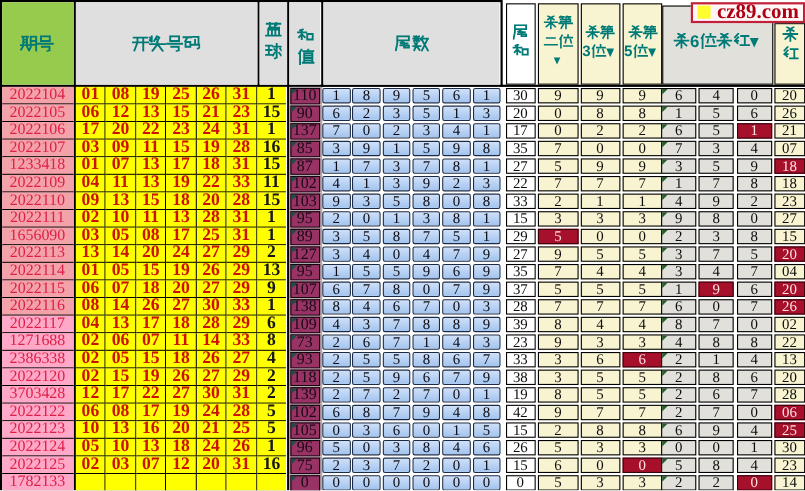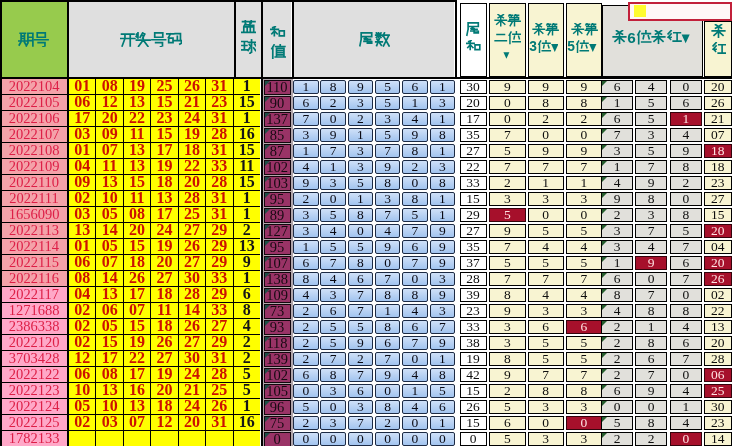--- a/index.html
+++ b/index.html
@@ -167,20 +167,21 @@
 <div style="position:absolute;left:710.5px;top:41.5px;">
       <svg width="15" height="15" viewBox="0 0 100 100" style="position:absolute">
         <path d="M34 4 L14 26 M34 26 L14 48 M14 48 L34 48 M22 52 L30 62 M52 18 L96 18 M74 18 L74 74 M48 74 L100 74" stroke="#007a76" stroke-width="11" fill="none" stroke-linecap="square"></path>
       </svg>
     </div>
 
 <div class="a" style="left:628px;top:1.5px;width:104px;height:19px;border:2.5px solid #c2203a;background:#fff7f7"></div>
 
 <div class="a" style="left:633.5px;top:5px;width:12px;height:12px;background:#fffc30"></div>
 
+<div class="a" style="left:647px;top:1px;width:84px;height:19px;font-family:'Liberation Serif',serif;font-weight:bold;font-size:19px;line-height:19px;color:#ae0012;text-align:center">cz89.com</div>
 
 <div class="row" style="top:79px">
 <div class="pk p1">2022104</div>
 <div class="yl" style="left:69px">01</div>
 <div class="yl" style="left:96.43px">08</div>
 <div class="yl" style="left:123.86px">19</div>
 <div class="yl" style="left:151.29px">25</div>
 <div class="yl" style="left:178.72px">26</div>
 <div class="yl" style="left:206.15px">31</div>
 <div class="yl bb" style="left:233.58px;width:26.4px;border-right:none">1</div>
@@ -277,21 +278,21 @@
 <div class="bx cr" style="left:489px;width:36.5px">7</div>
 <div class="bx cr" style="left:527.5px;width:36px">0</div>
 <div class="bx cr" style="left:566px;width:35.5px">0</div>
 <div class="bx gy" style="left:601px;width:32px"><div class="cor"></div>7</div>
 <div class="bx gy" style="left:635px;width:32px">3</div>
 <div class="bx gy" style="left:669.5px;width:32.5px">4</div>
 <div class="bx cr" style="left:704px;width:27.5px">07</div>
 </div>
 
 <div class="row" style="top:143px">
-<div class="pk p1">2022108</div>
+<div class="pk p1">1233418</div>
 <div class="yl" style="left:69px">01</div>
 <div class="yl" style="left:96.43px">07</div>
 <div class="yl" style="left:123.86px">13</div>
 <div class="yl" style="left:151.29px">17</div>
 <div class="yl" style="left:178.72px">18</div>
 <div class="yl" style="left:206.15px">31</div>
 <div class="yl bb" style="left:233.58px;width:26.4px;border-right:none">15</div>
 <div class="hzz"></div>
 <div class="hzb"><div class="cor" style="border-top-color:#1e4e46"></div>87</div>
 <div class="tl" style="left:293px">1</div>

